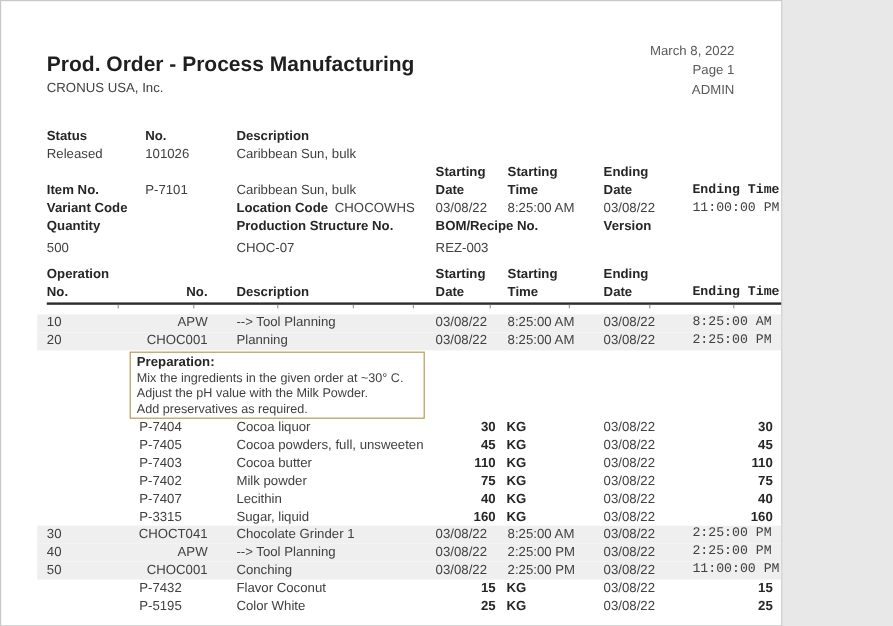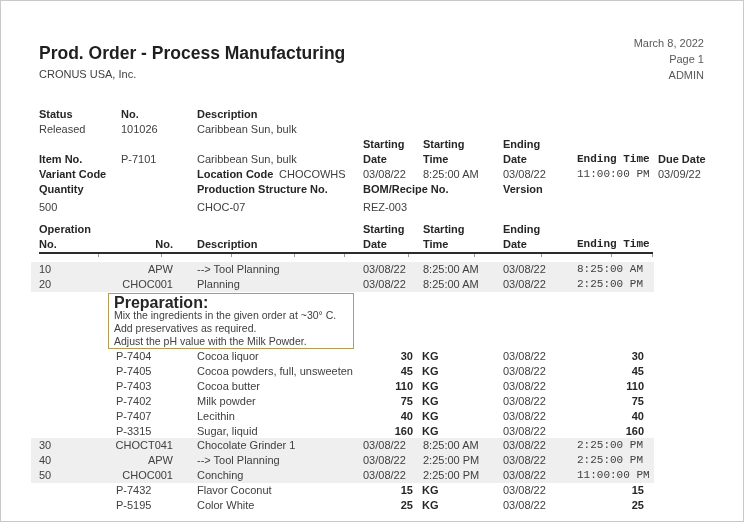--- a/index.html
+++ b/index.html
@@ -1,19 +1,19 @@
 <!DOCTYPE html>
 <html><head>
 <meta charset="utf-8">
 <style>
   * { margin:0; padding:0; box-sizing:border-box; }
   html,body { background:#e8e8e8; }
   body { width:744px; height:522px; font-family:"Liberation Sans", sans-serif; }
   .page {
-    position:relative; width:744px; height:522px; background:#ffffff;
+    position:relative; width:652px; height:522px; background:#ffffff;
     border:1px solid #c9c9c9; overflow:hidden; color:#404040; font-size:11px;
   }
   .cell { position:absolute; white-space:nowrap; }
   .b { font-weight:bold; color:#262626; }
 
   .title { position:absolute; left:38px; top:42px; font-size:17.5px; font-weight:bold; color:#1f1f1f; white-space:nowrap; }
   .company { position:absolute; left:38px; top:67px; font-size:11px; color:#404040; }
   .meta { position:absolute; right:39px; text-align:right; color:#595959; font-size:11px; white-space:nowrap; }
 
   .iline { position:absolute; left:0; width:744px; height:15px; }
@@ -42,21 +42,21 @@
   .stripe { position:absolute; left:30px; top:0; width:623px; height:15px; background:#efefef; }
 
   .hrule { position:absolute; left:38px; top:251px; width:614px; height:2px; background:#2b2b2b; }
   .tick { position:absolute; top:253px; width:1px; height:3px; background:#9a9a9a; }
 
   .note {
     position:absolute; left:107px; top:292px; width:246px; height:56px;
     background:#ffffff; border:1px solid #b69b55; padding:2px 5px; z-index:2;
   }
   .note div { white-space:nowrap; font-size:10.5px; line-height:13px; }
-  .note .nt { font-size:16px; }
+  .note .nt { font-size:11px; }
 </style>
 </head>
 <body>
 
 <div class="page">
 
   <div class="title">Prod. Order - Process Manufacturing</div>
   <div class="company">CRONUS USA, Inc.</div>
   <div class="meta" style="top:36px">March 8, 2022</div>
   <div class="meta" style="top:52px">Page 1</div>
@@ -153,22 +153,22 @@
     <span class="cell col-desc">Planning</span>
     <span class="cell xd1">03/08/22</span>
     <span class="cell xt1">8:25:00 AM</span>
     <span class="cell xd2">03/08/22</span>
     <span class="cell xt2">2:25:00 PM</span>
   </div>
 
   <div class="note">
     <div class="b nt">Preparation:</div>
     <div>Mix the ingredients in the given order at ~30° C.</div>
+    <div>Adjust the pH value with the Milk Powder.</div>
     <div>Add preservatives as required.</div>
-    <div>Adjust the pH value with the Milk Powder.</div>
   </div>
 
   <div class="row" style="top:348px">
     <span class="cell col-itemno">P-7404</span>
     <span class="cell col-desc">Cocoa liquor</span>
     <span class="cell col-qty">30</span>
     <span class="cell col-uom">KG</span>
     <span class="cell xd2">03/08/22</span>
     <span class="cell col-qty2">30</span>
   </div>

